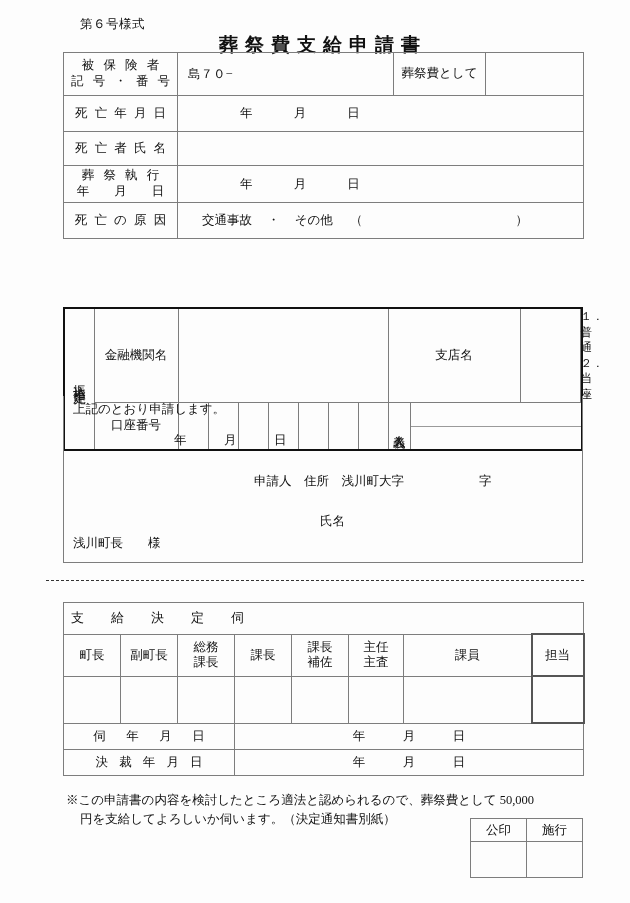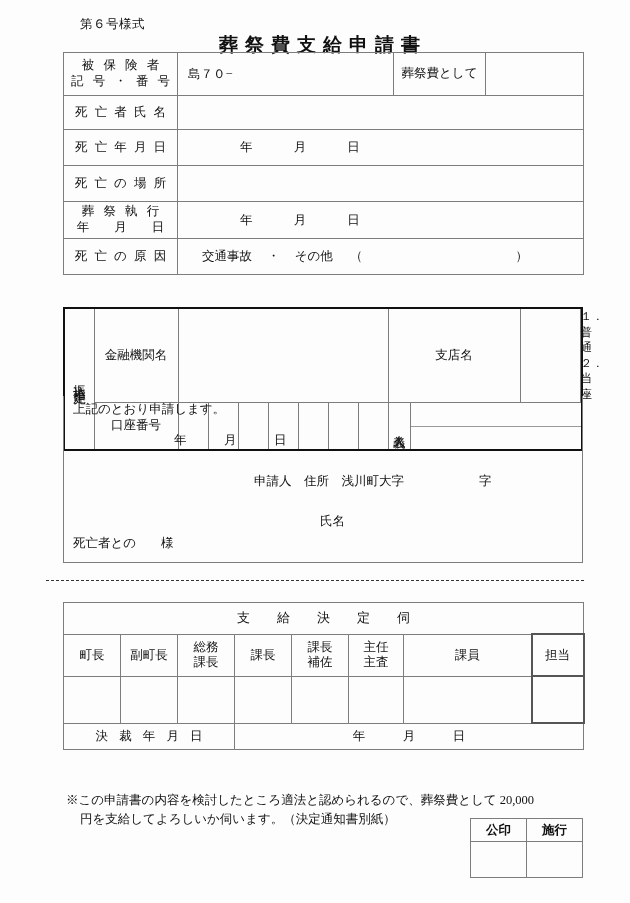--- a/index.html
+++ b/index.html
@@ -65,35 +65,35 @@
   .s4{left:256px;top:117px;}
   .s5{left:9px;top:139px;}
 
   
   #divider{position:absolute;left:46px;top:580px;width:538px;height:0;
     border-top:1px dashed #333;}
 
   
   #decide-table{position:absolute;left:63px;top:602px;width:520px;}
   #decide-table td{border:1px solid #7d7d7d;}
-  .title-row{height:30px;text-align:center;font-size:13px;letter-spacing:7px;text-indent:7px;}
+  .title-row{height:30px;font-size:13px;letter-spacing:7px;text-indent:7px;}
   .head-row td{height:40px;text-align:center;line-height:1.2;}
   .sign-row td{height:45px;}
   .thick{border:2px solid #555 !important;margin-top:45px;}
   .date-row td{height:25px;text-align:center;}
   .date-lbl{letter-spacing:4px;text-indent:4px;}
 
   
   #note{position:absolute;left:66px;top:791px;width:515px;font-size:12.5px;line-height:1.5;}
   #note .l2{margin-left:14px;display:block;}
 
   
   #seal-table{position:absolute;left:470px;top:818px;width:112px;}
   #seal-table td{border:1px solid #7d7d7d;text-align:center;font-size:12.5px;}
-  #seal-table .h{height:22px;font-weight:bold;}
+  #seal-table .h{height:22px;}
   #seal-table .b{height:35px;}
 </style>
 </head>
 <body>
 
 <div class="page">
 
   <div class="form-no">第６号様式</div>
   <div class="doc-title">葬祭費支給申請書</div>
 
@@ -108,35 +108,31 @@
         <tr>
       <td class="lbl" style="height:42px">
         <div class="sp3">被 保 険 者</div>
         <div class="sp3">記 号 ・ 番 号</div>
       </td>
       <td class="val">島７０−</td>
       <td class="lbl">葬祭費として</td>
       <td class="val"></td>
     </tr>
     <tr>
-      <td class="lbl sp2" style="height:33px">死 亡 者 氏 名</td>
-      <td class="val" colspan="3"></td>
-    </tr>
-    <tr>
       <td class="lbl sp2" style="height:35px">死 亡 年 月 日</td>
       <td colspan="3">
         <span class="ymd">
           <span class="y">年</span>
           <span class="m">月</span>
           <span class="d">日</span>
         </span>
       </td>
     </tr>
     <tr>
-      <td class="lbl sp2" style="height:35px">死 亡 の 場 所</td>
+      <td class="lbl sp2" style="height:33px">死 亡 者 氏 名</td>
       <td class="val" colspan="3"></td>
     </tr>
     <tr>
       <td class="lbl" style="height:36px">
         <div class="sp3">葬 祭 執 行</div>
         <div>年　　月　　日</div>
       </td>
       <td colspan="3">
         <span class="ymd">
           <span class="y">年</span>
@@ -209,21 +205,21 @@
       </td>
     </tr>
   </tbody>
     </table>
 
   <div id="statement">
     <div class="ln s1">上記のとおり申請します。</div>
     <div class="ln s2">年　　　月　　　日</div>
     <div class="ln s3">申請人　住所　浅川町大字　　　　　　字</div>
     <div class="ln s4">氏名</div>
-    <div class="ln s5">死亡者との　　様</div>
+    <div class="ln s5">浅川町長　　様</div>
   </div>
 
   <div id="divider"></div>
 
   <table id="decide-table">
     <colgroup>
       <col style="width:57px">
         <col style="width:57px">
         <col style="width:57px">
         <col style="width:57px">
@@ -269,28 +265,32 @@
       <td></td>
       <td></td>
       <td></td>
       <td></td>
       <td></td>
       <td></td>
       <td></td>
       <td class="thick"></td>
     </tr>
     <tr class="date-row">
+      <td colspan="3" class="date-lbl">伺　年　月　日</td>
+      <td colspan="5">年　　　月　　　日</td>
+    </tr>
+    <tr class="date-row">
       <td colspan="3" class="date-lbl">決 裁 年 月 日</td>
       <td colspan="5">年　　　月　　　日</td>
     </tr>
   </tbody>
     </table>
 
   <div id="note">
-    <span>※この申請書の内容を検討したところ適法と認められるので、葬祭費として 20,000</span>
+    <span>※この申請書の内容を検討したところ適法と認められるので、葬祭費として 50,000</span>
     <span class="l2">円を支給してよろしいか伺います。（決定通知書別紙）</span>
   </div>
 
   <table id="seal-table">
     <colgroup>
         <col style="width:56px">
         <col style="width:56px">
       </colgroup>
     <tbody>
         <tr>

